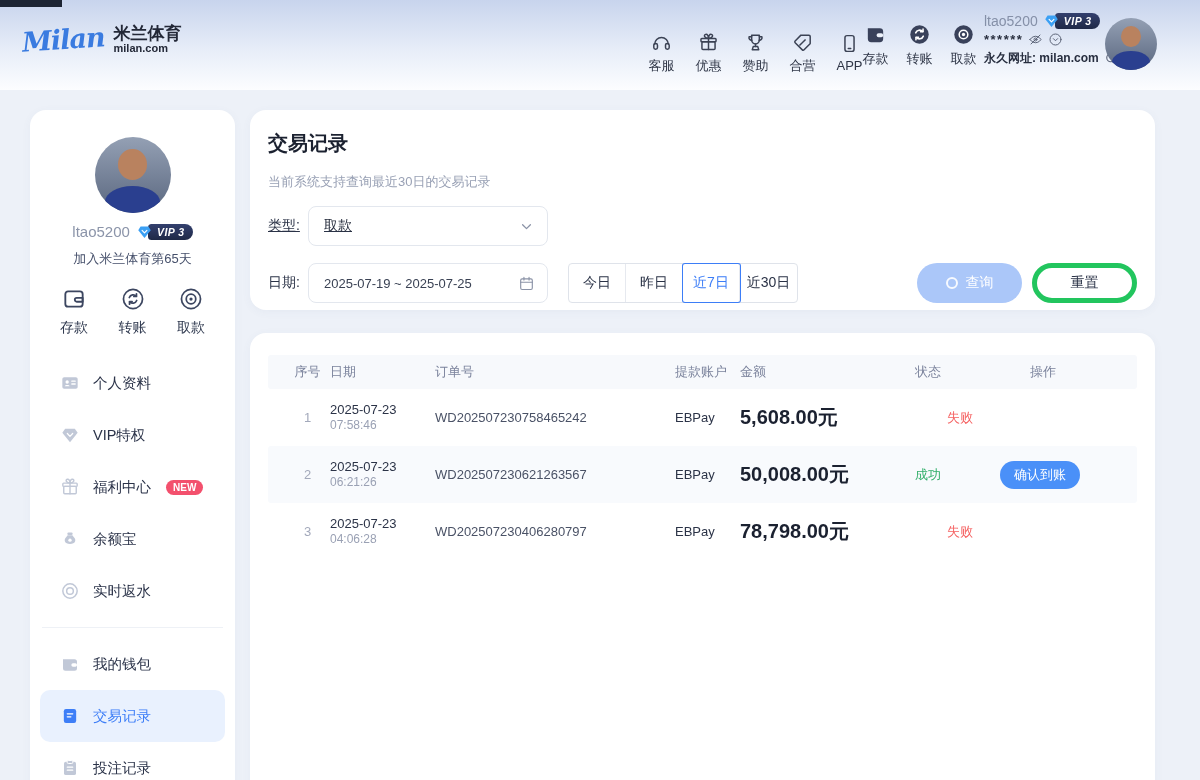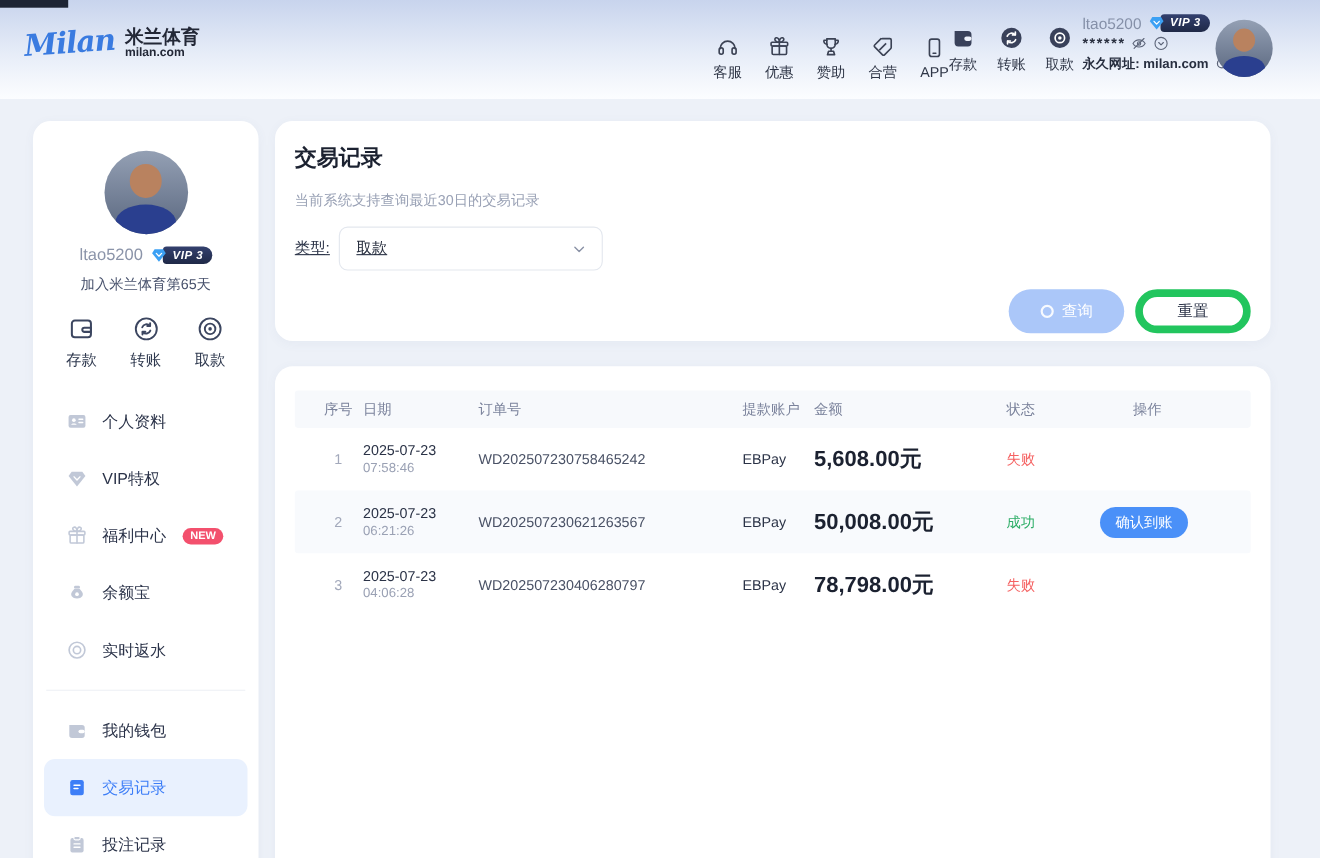--- a/index.html
+++ b/index.html
@@ -81,41 +81,41 @@
   .segmented { margin-left:20px; display:flex; height:40px; border:1px solid #dfe3ea; border-radius:4px; background:#fff; }
   .seg { width:57px; display:flex; align-items:center; justify-content:center; font-size:14px; color:#2b3347;
          border-right:1px solid #e6e9ef; cursor:pointer; }
   .seg:last-child { border-right:none; }
   .seg.active { color:#3d7ef7; box-shadow:0 0 0 1px #3d7ef7; border-radius:2px; position:relative; z-index:1; background:#fff; }
   .btn { display:flex; align-items:center; justify-content:center; font-size:14px; cursor:pointer; }
   .btn-query { position:absolute; left:667px; top:153px; width:105px; height:40px; border-radius:20px;
                background:#abc7f9; color:#fff; gap:8px; }
   .spinner { width:12px; height:12px; border:2px solid rgba(255,255,255,.9); border-radius:50%; }
   .btn-reset { position:absolute; left:782px; top:153px; width:105px; height:40px; border-radius:20px;
-               background:#fff; border:7px solid #22c55e; color:#2b3347; }
+               background:#fff; border:5px solid #22c55e; color:#2b3347; }
 
   
   .table-card { left:250px; top:333px; width:905px; height:470px; padding:22px 18px; }
   .thead { display:flex; align-items:center; height:34px; background:#f7f9fc; border-radius:3px;
            font-size:13px; color:#7b839c; }
   .trow { display:flex; align-items:center; height:57px; font-size:13px; color:#2b3347; }
   .trow.striped { background:#f8fafd; border-radius:3px; }
   .c-seq { width:62px; padding-left:17px; flex-shrink:0;text-align:center; }
   .c-date { width:105px; flex-shrink:0; }
   .c-order { width:240px; flex-shrink:0; }
   .c-acct { width:65px; flex-shrink:0; }
   .c-amt { width:175px; flex-shrink:0; }
   .c-status { width:115px; flex-shrink:0; }
   .c-action { flex:1; }
   .cell-seq { color:#a3a9bb; }
   .date-main { color:#2b3347; line-height:1.25; }
   .date-time { color:#9aa1b4; font-size:12px; line-height:1.25; }
   .cell-order { color:#4a5266; }
   .cell-amt { font-weight:700; color:#1b2130; font-size:20px; }
-  .status-fail { color:#f56262; }
+  .status-fail { color:#f56262;margin-left:32px; }
   .status-success { color:#2fae68; }
   .btn-confirm { display:inline-flex; align-items:center; height:28px; padding:0 14px; border-radius:14px;
                  background:#4a90f8; color:#fff; font-size:13px; margin-left:-30px; cursor:pointer; }
   .ico { display:block; }
 </style>
 </head>
 <body>
 
 <svg width="0" height="0" style="position:absolute">
   <defs>
@@ -433,20 +433,35 @@
     <div class="f-row row-type">
       <span class="f-label">类型:</span>
       <div class="select">
         <span>取款</span>
         <svg class="ico">
             <use href="#s-chevron-down"></use>
           </svg>
       </div>
     </div>
 
+    <div class="f-row row-date">
+      <span class="f-label">日期:</span>
+      <div class="date-input">
+        <span>2025-07-19  ~  2025-07-25</span>
+        <svg class="ico">
+            <use href="#s-calendar"></use>
+          </svg>
+      </div>
+      <div class="segmented">
+        <div class="seg">今日</div>
+        <div class="seg">昨日</div>
+        <div class="seg active">近7日</div>
+        <div class="seg">近30日</div>
+      </div>
+    </div>
 
     <div class="btn btn-query">
       <span class="spinner"></span>
       <span>查询</span>
     </div>
     <div class="btn btn-reset">
       <span>重置</span>
     </div>
   </div>
 

